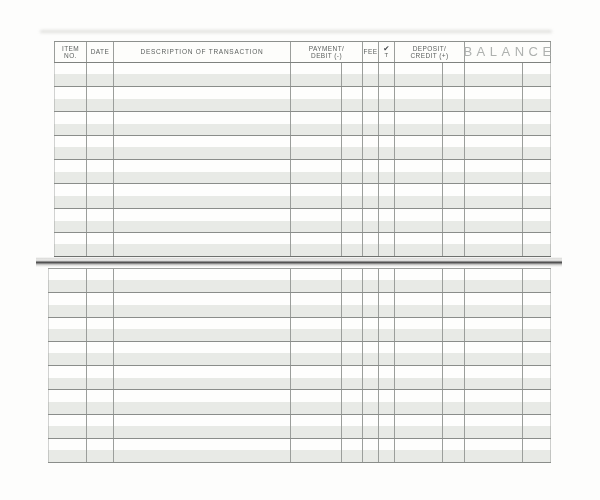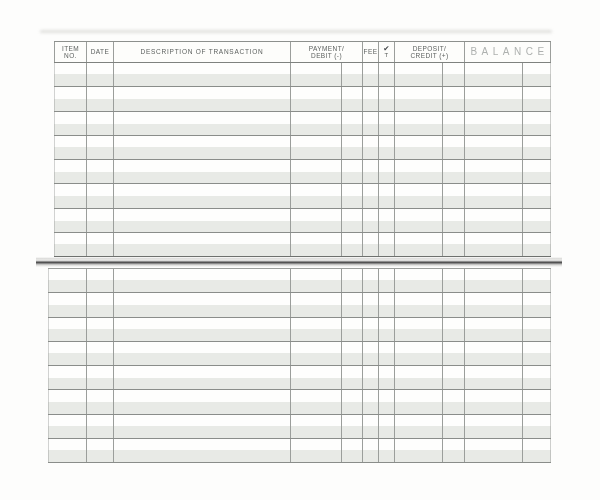--- a/index.html
+++ b/index.html
@@ -22,21 +22,21 @@
 
   
   .page-top{position:absolute;left:54px;top:41px;width:497px;}
   .header-row{display:grid;grid-template-columns:32px 27px 177px 72px 16px 16px 70px 87px;
     height:22px;border-top:1px solid #8d908d;border-bottom:1px solid #7f827f;background:#fdfdfb;}
   .hcell{border-left:1px solid var(--grid-line);display:flex;flex-direction:column;
     align-items:center;justify-content:center;color:var(--header-text);
     font-size:6.5px;line-height:7.5px;letter-spacing:.4px;text-align:center;white-space:nowrap;}
   .hcell:last-child{border-right:1px solid var(--grid-line);}
   .hcell.desc{letter-spacing:.75px;}
-  .hcell.balance{font-size:10px;letter-spacing:4.5px;color:var(--balance-text);
+  .hcell.balance{font-size:13px;letter-spacing:4.5px;color:var(--balance-text);
     padding-left:4px;font-weight:400;}
   .hcell .chk{font-size:7.5px;line-height:6.5px;color:#43474a;}
   .hcell .chk-t{font-size:6px;line-height:6px;}
 
   
   .row{display:grid;height:24.25px;border-bottom:1px solid var(--row-rule);
     background:linear-gradient(to bottom,#fefefd 0 50%,var(--row-band) 50% 100%);}
   .page-top .row{grid-template-columns:32px 27px 177px 51px 21px 16px 16px 48px 22px 58px 29px;}
   .page-bottom .row{grid-template-columns:38px 27px 177px 51px 21px 16px 16px 48px 22px 58px 29px;}
   .row>div{border-left:1px solid var(--grid-line);}

